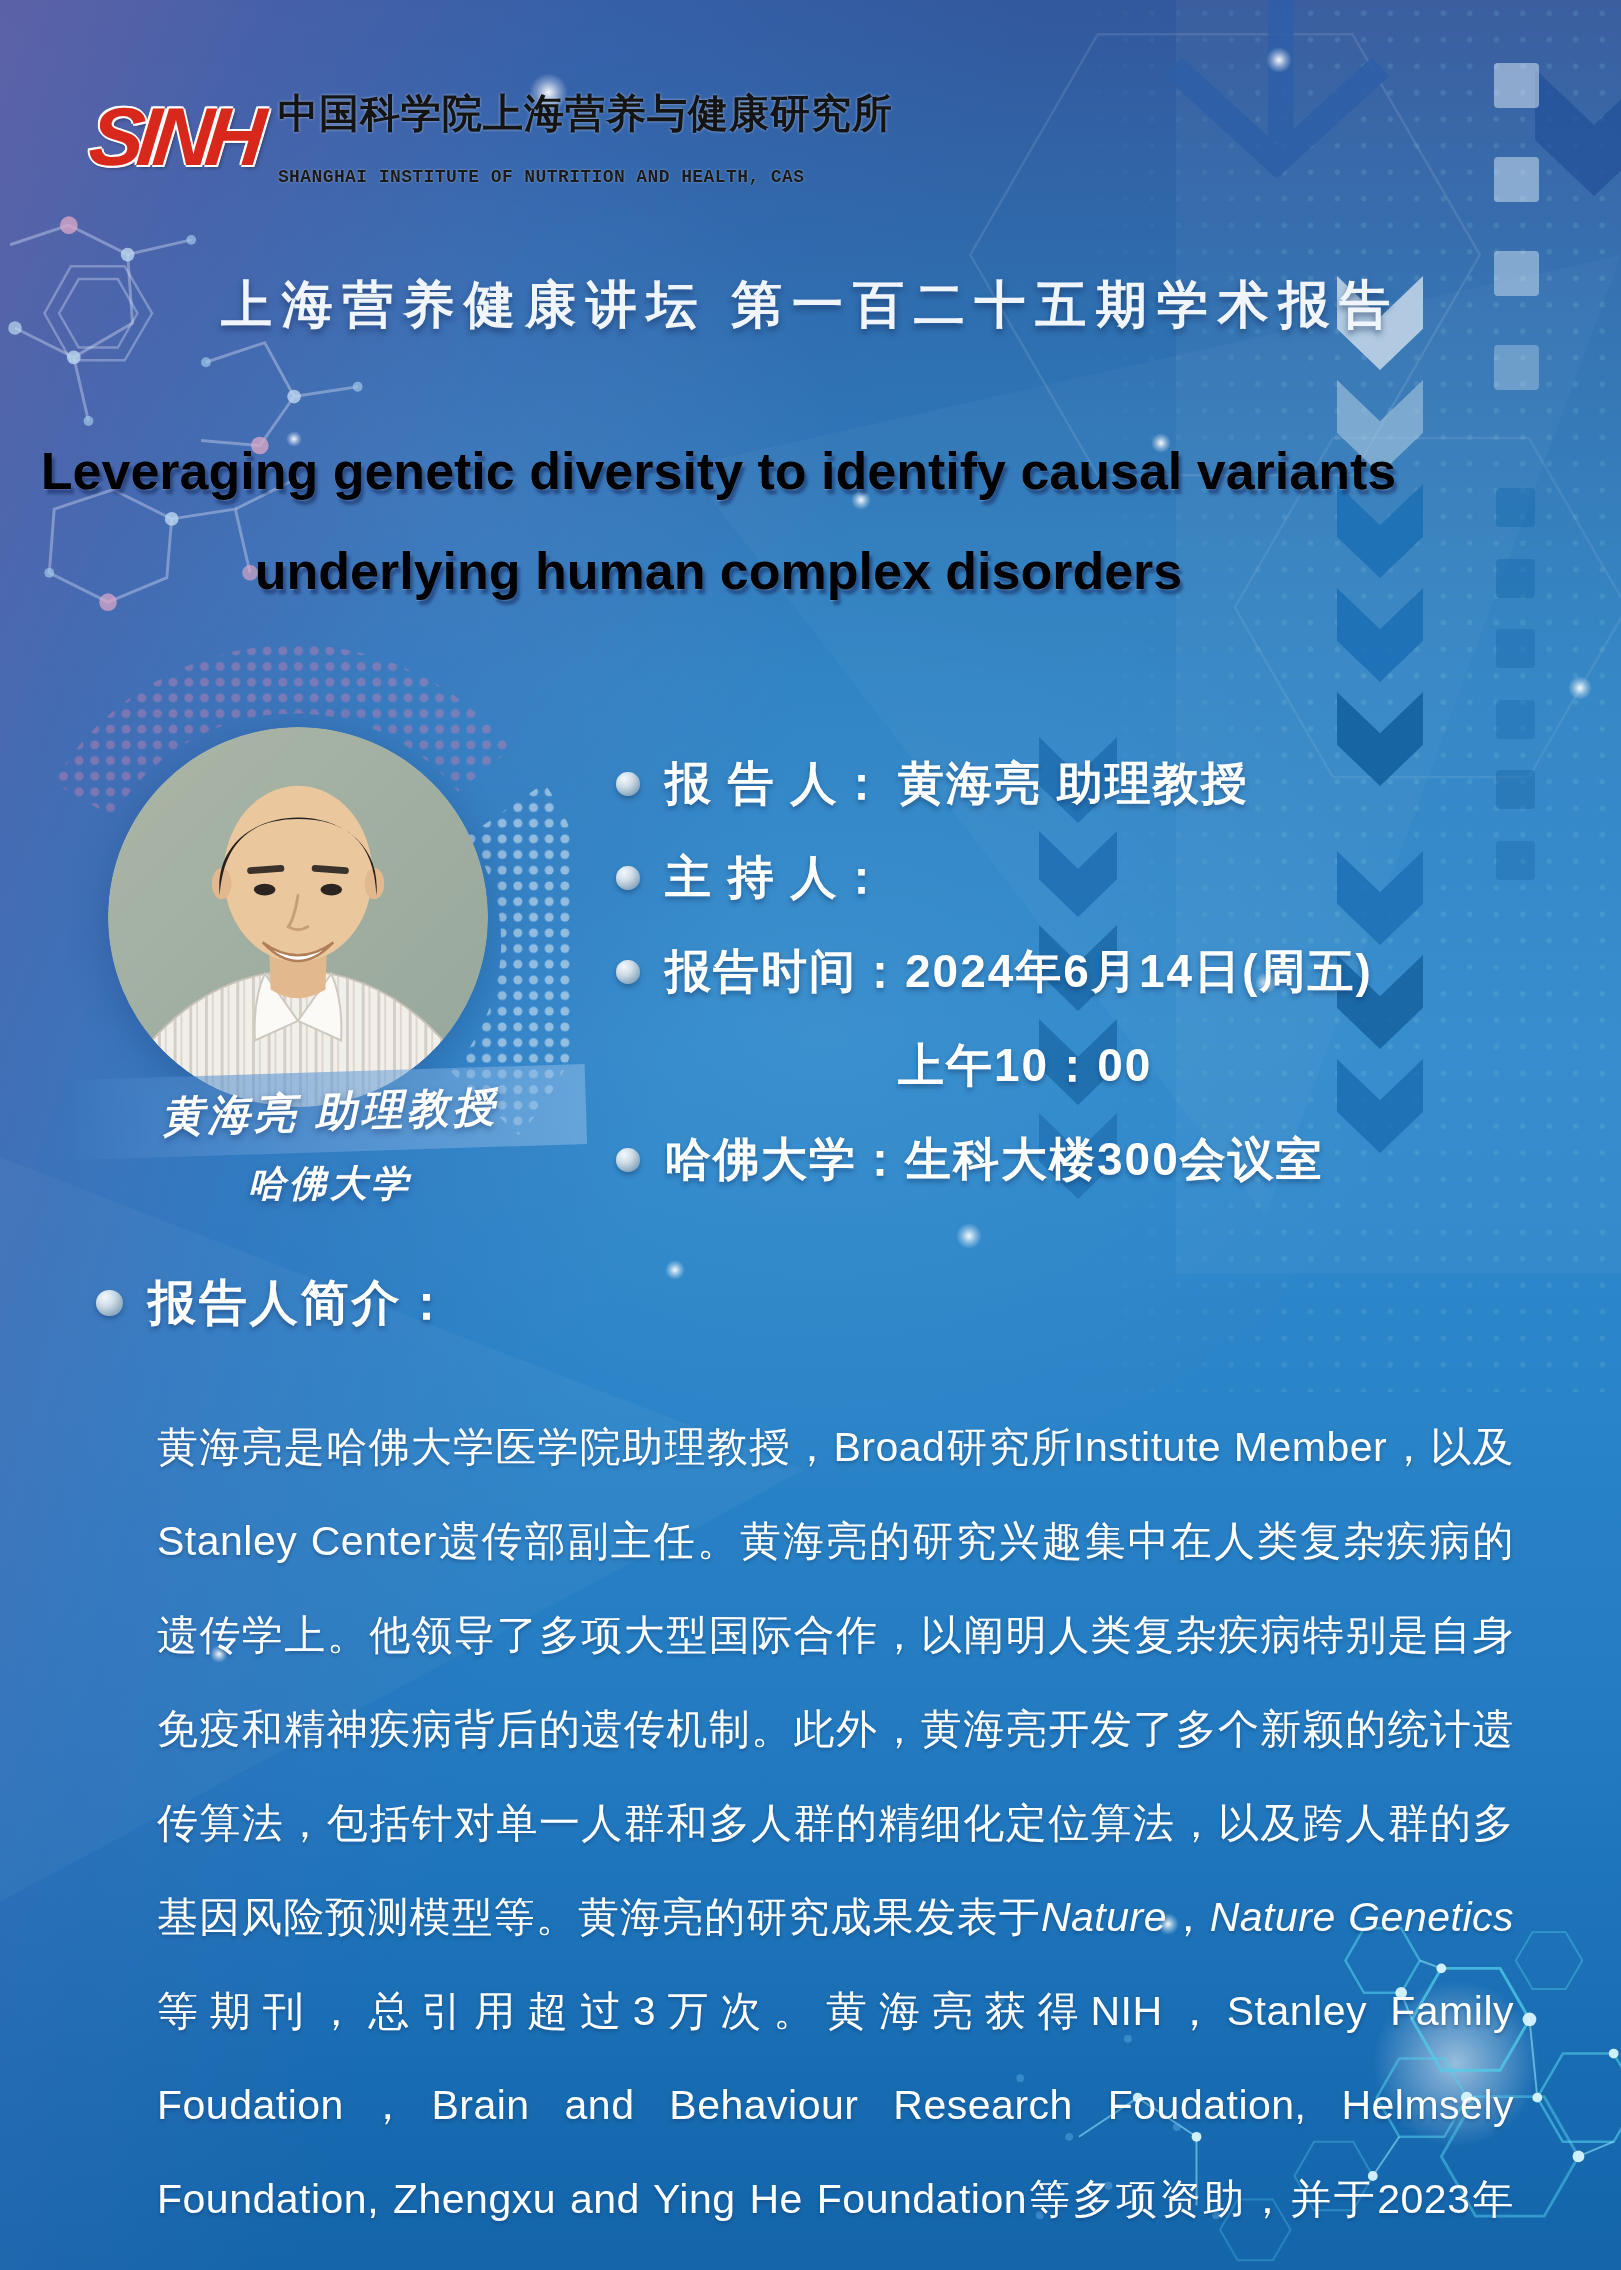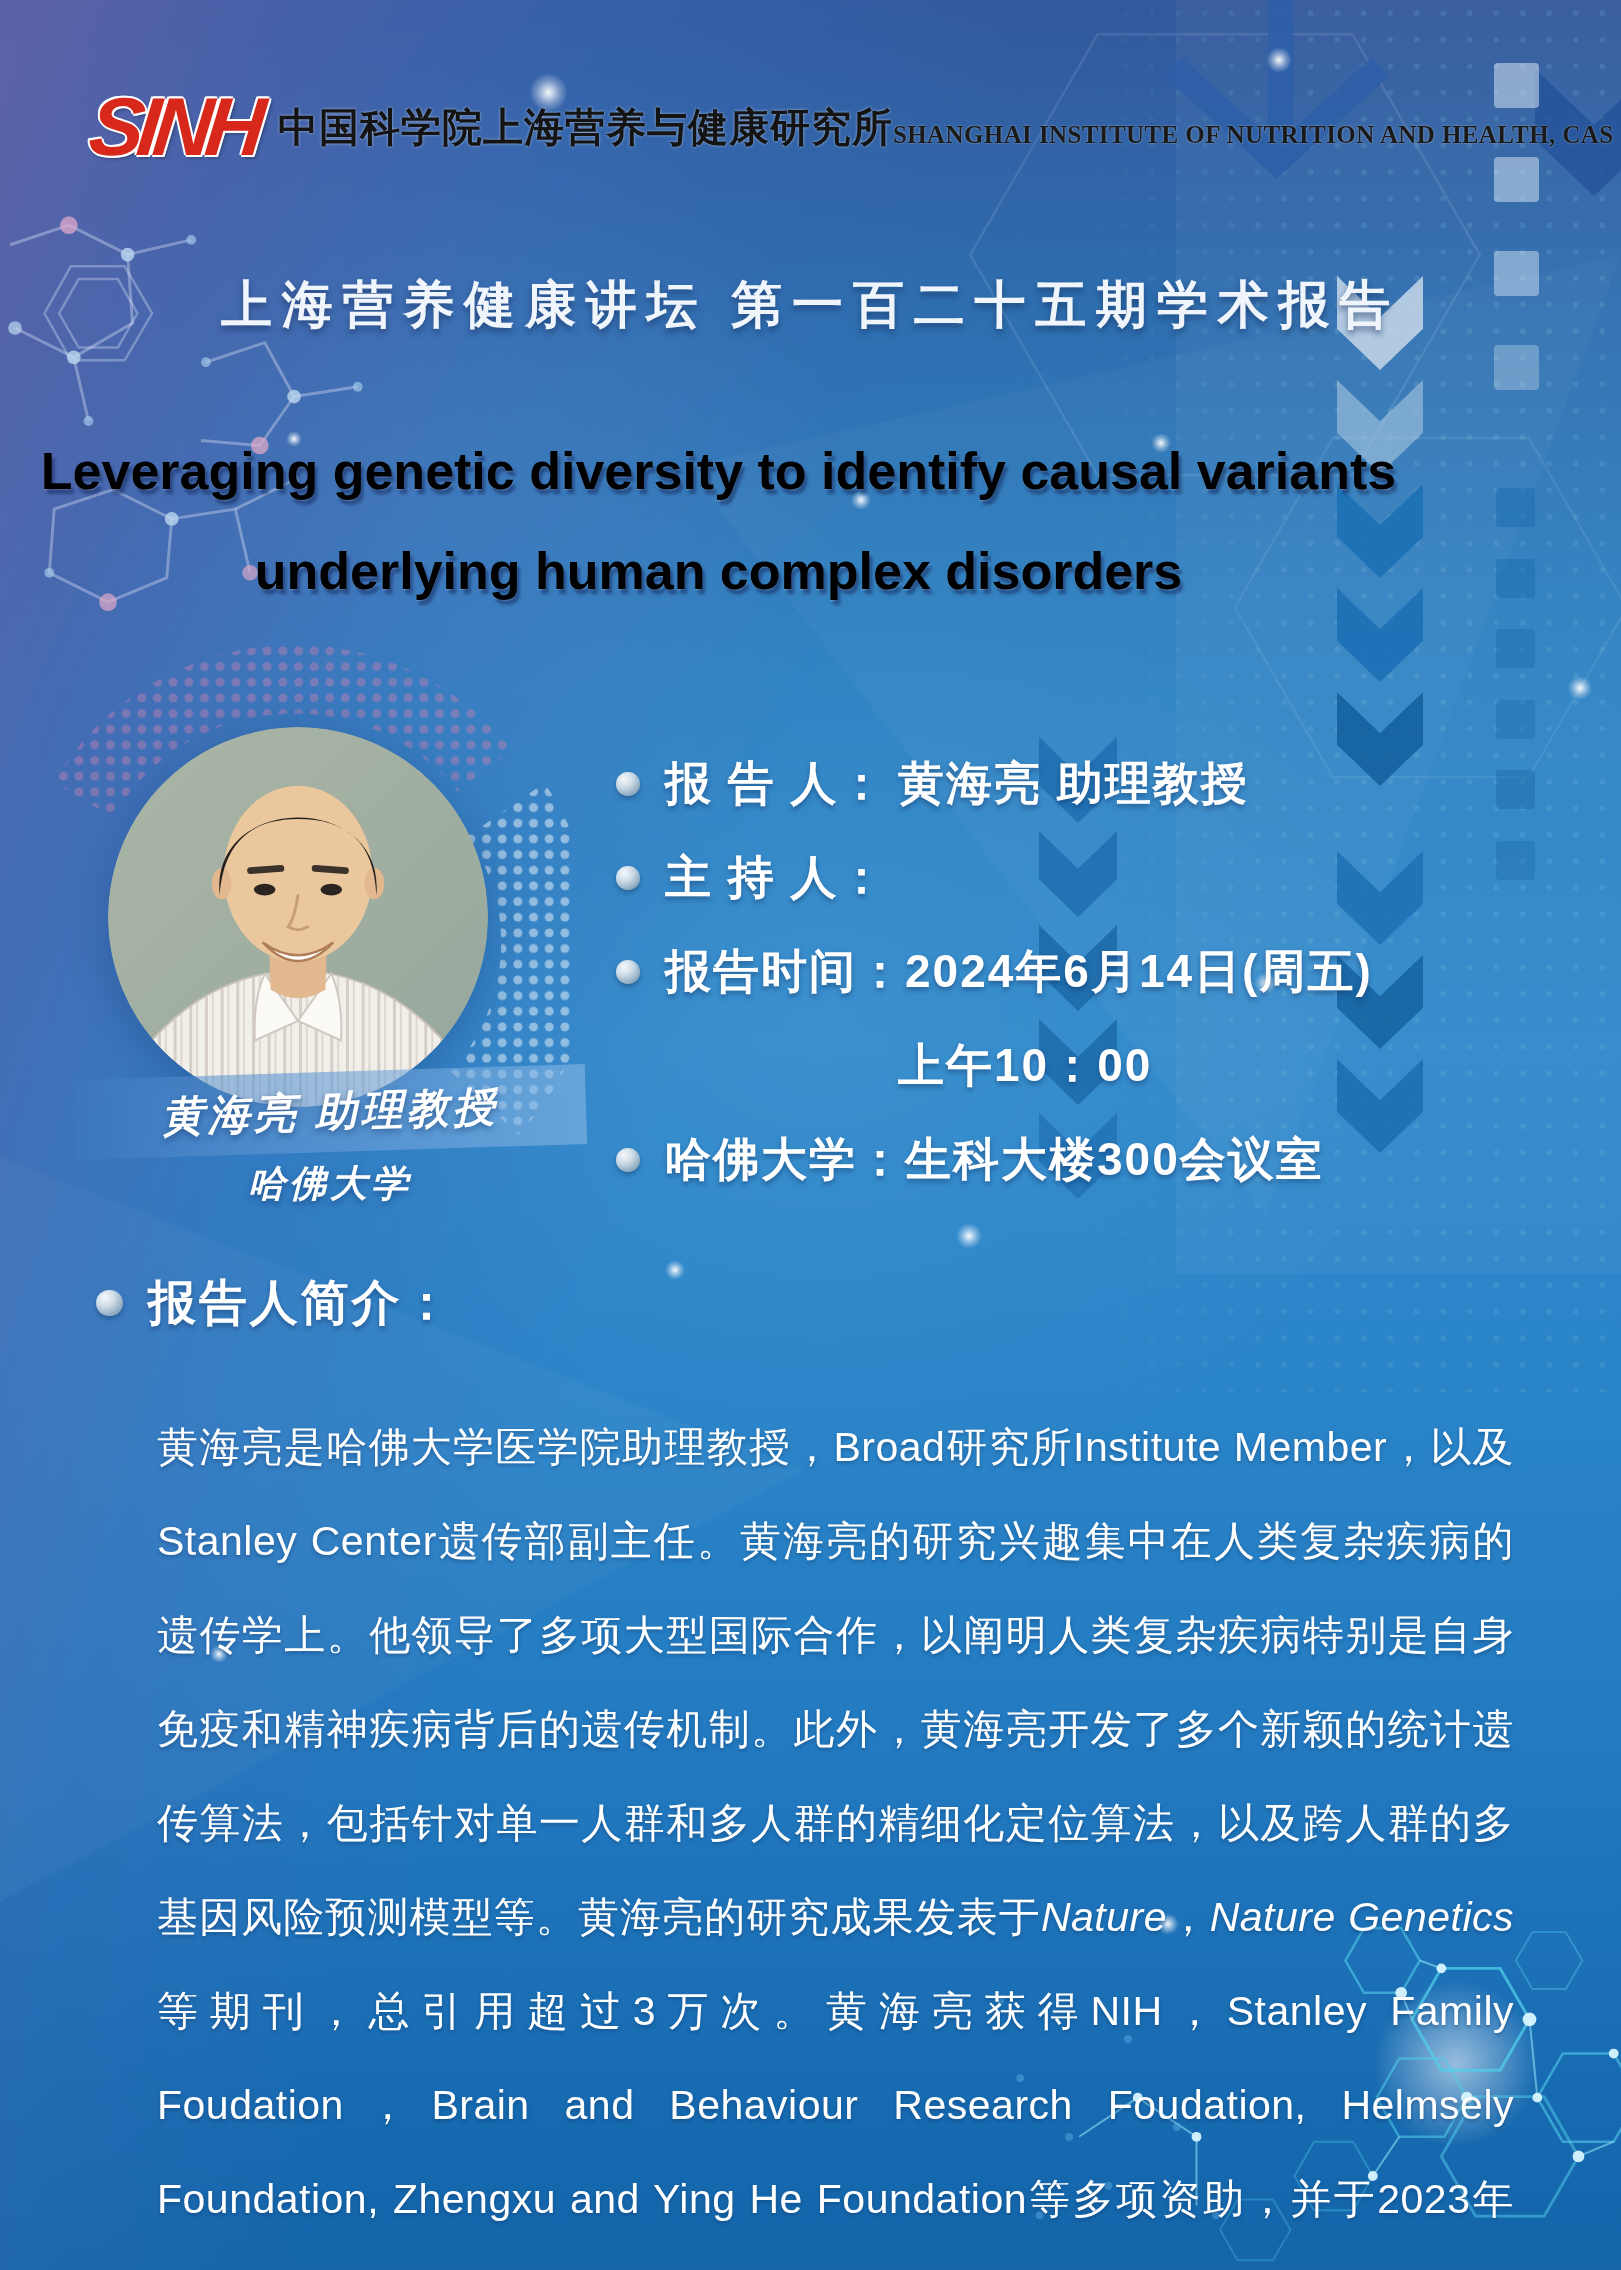--- a/index.html
+++ b/index.html
@@ -22,25 +22,25 @@
       clip-path:polygon(0 0,50% 44%,100% 0,100% 56%,50% 100%,0 56%);}
   .film-sq{position:absolute;width:45px;height:45px;border-radius:3.9px;}
   .sparkle{position:absolute;border-radius:50%;
       background:radial-gradient(circle, rgba(255,255,255,.95) 0%, rgba(255,255,255,.35) 40%, rgba(255,255,255,0) 70%);}
   
   .logo-row{left:90px;top:86px;display:flex;align-items:center;gap:19.6px;}
   .sinh-mark{font-size:82px;font-weight:bold;font-style:italic;letter-spacing:-6.9px;
       color:#d7281b;transform:skewX(-6deg);line-height:1;
       text-shadow:-2px 0 0 #fff,2px 0 0 #fff,0 -2px 0 #fff,0 2px 0 #fff,2px 2px 0 #fff,-2px -2px 0 #fff,
                   2.9px 2.9px 3.9px rgba(0,0,0,.35);}
-  .inst-block{display:flex;}
+  .inst-block{display:flex;flex-direction:column;gap:21px;}
   .inst-cn{font-size:40px;font-weight:900;color:#141414;letter-spacing:1px;
       text-shadow:0 0 2.9px rgba(255,255,255,.55);}
-  .inst-en{font-family:Liberation Serif, serif;font-size:25px;font-weight:bold;
-      color:#1a1a1a;letter-spacing:0.4px;margin-top:21px;text-shadow:0 0 2px rgba(255,255,255,.5);}
+  .inst-en{font-family:Liberation Mono, monospace;font-size:18px;font-weight:bold;
+      color:#1a1a1a;letter-spacing:0.4px;margin-top:5px;text-shadow:0 0 2px rgba(255,255,255,.5);}
   
   .forum-title{left:0;top:271px;width:1621px;text-align:center;
       font-size:51px;font-weight:bold;color:#eff5fb;letter-spacing:9.8px;
       text-shadow:0 3.9px 6.9px rgba(18,42,88,.55);}
   .talk-title{left:0;top:421px;width:1437px;text-align:center;
       font-size:52px;line-height:100px;font-weight:bold;color:#000000;
       text-shadow:2.9px 4.9px 2.9px rgba(24,46,98,.55), 0 1px 0 rgba(255,255,255,.25);}
   
   .photo-wrap{left:108px;top:727px;width:380px;height:380px;border-radius:50%;overflow:hidden;
       box-shadow:0 9.8px 39px rgba(10,40,90,.25);}

